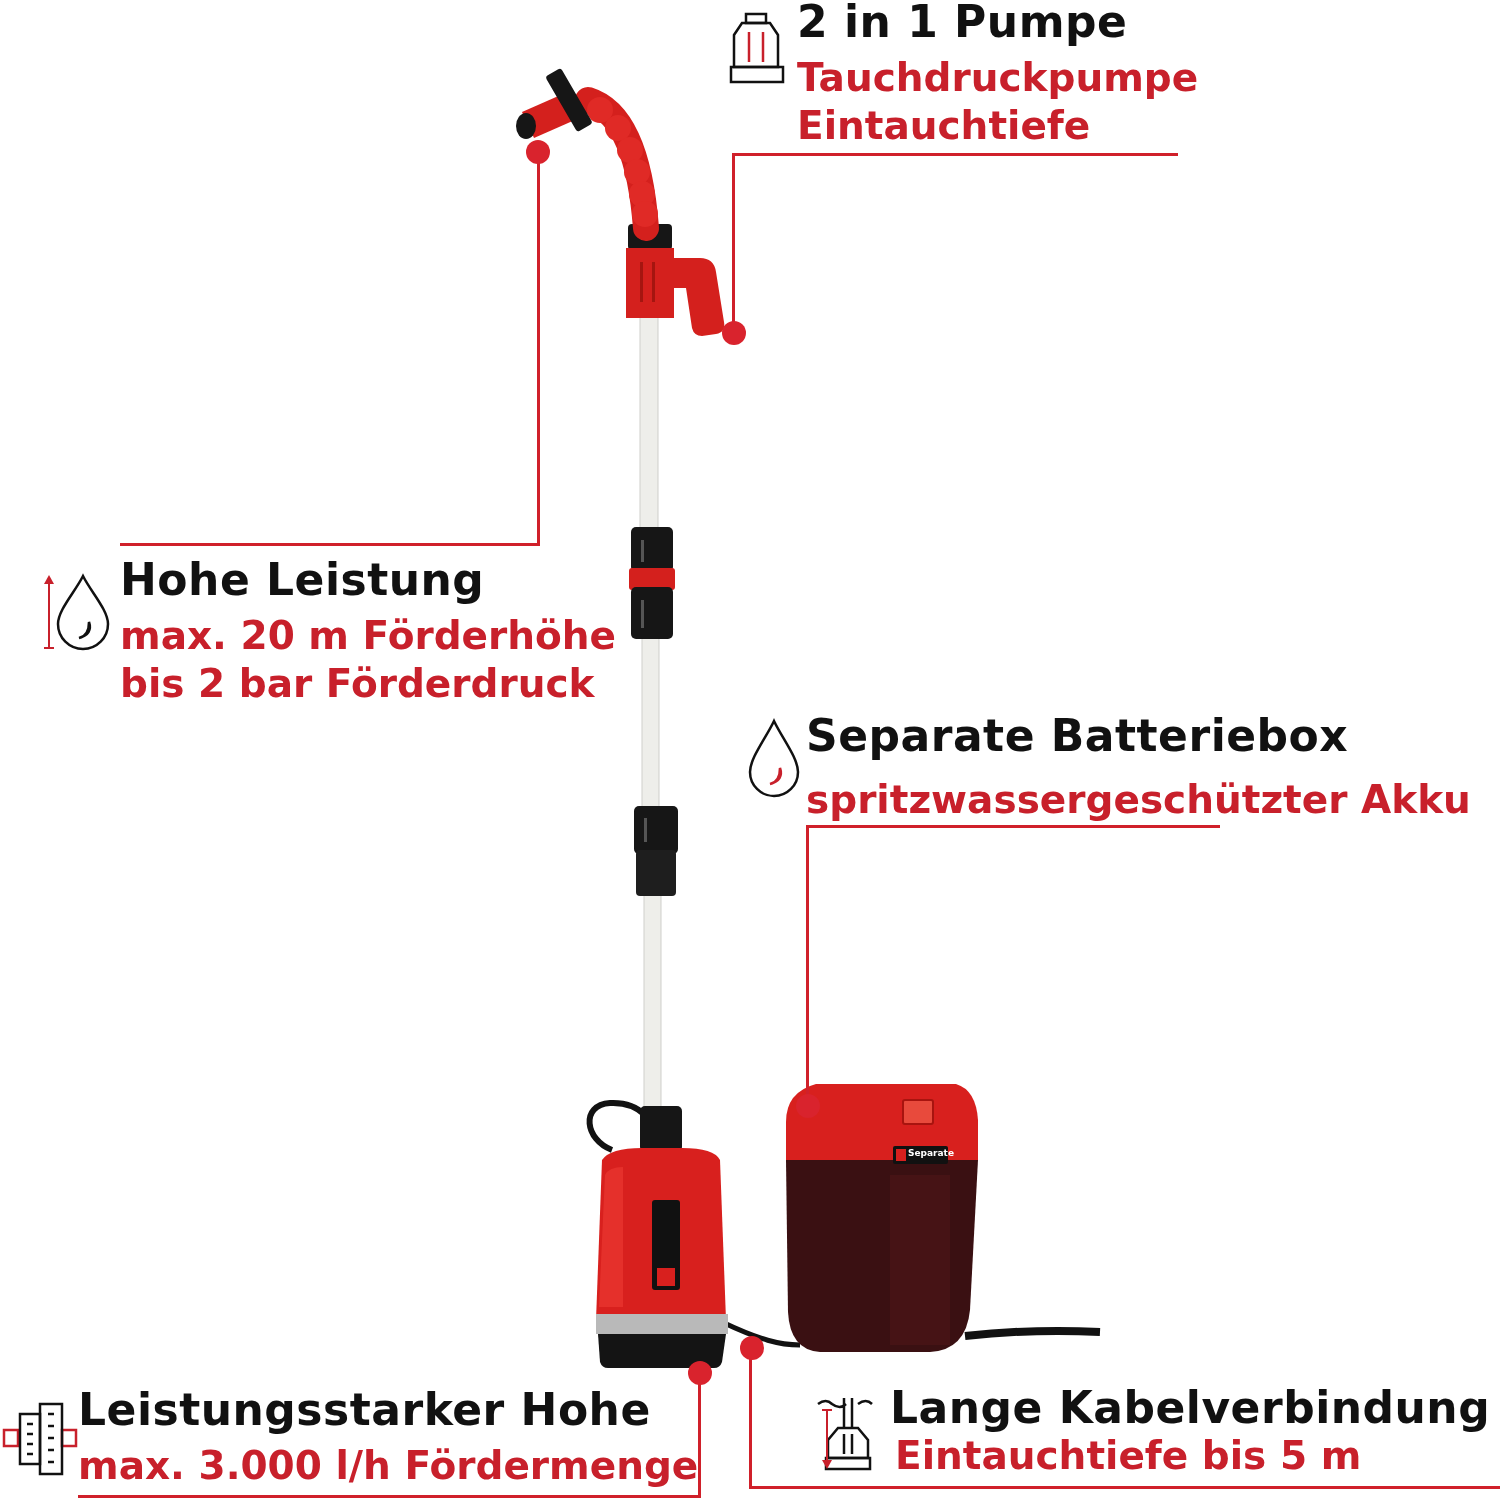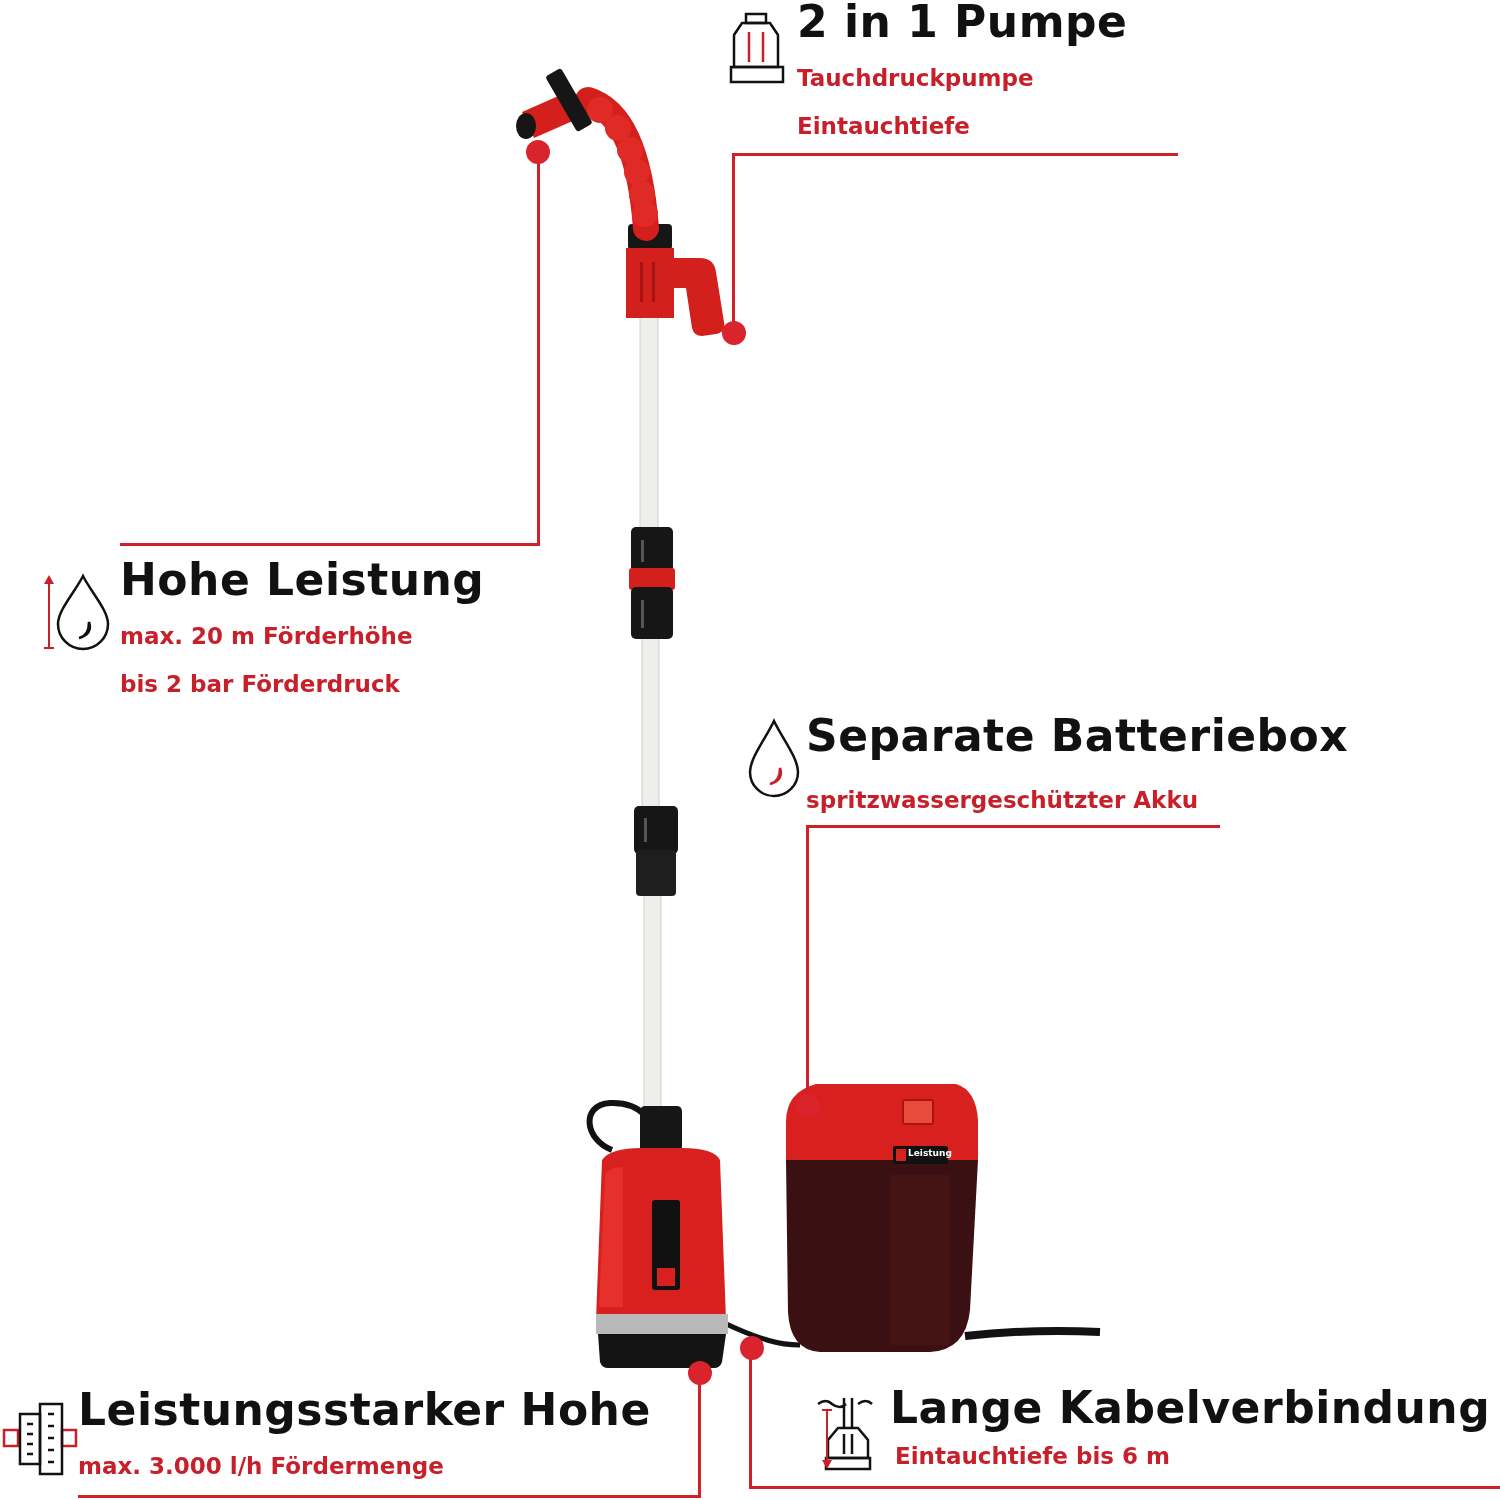--- a/index.html
+++ b/index.html
@@ -1,20 +1,20 @@
 <!DOCTYPE html>
 <html><head>
 <meta charset="utf-8">
 <style>
   html, body { margin:0; padding:0; background:#ffffff; }
   body { width:1500px; height:1500px; position:relative; overflow:hidden;
          font-family:"DejaVu Sans","Liberation Sans",sans-serif; }
   .abs { position:absolute; }
   .title { position:absolute; color:#111; font-weight:bold; font-size:44px; line-height:48px; letter-spacing:0.5px; white-space:nowrap; }
-  .sub { position:absolute; color:#c8202b; font-weight:bold; font-size:23px; line-height:48px; white-space:nowrap; }
+  .sub { position:absolute; color:#c8202b; font-weight:bold; font-size:39px; line-height:48px; white-space:nowrap; }
   .line { position:absolute; background:#d0202a; }
   .dot { position:absolute; width:24px; height:24px; border-radius:50%; background:#d9232d; }
   svg { position:absolute; overflow:visible; }
 </style>
 </head>
 <body>
 
 <svg width="1500" height="1500" style="left:0;top:0;">
 
   <g>
@@ -78,21 +78,21 @@
   <g>
     <path d="M786 1122 q0 -30 30 -38 h140 q20 6 22 36 v40 h-192 z" fill="#d8201e"></path>
     <path d="M786 1160 h192 l-8 150 q-4 40 -40 42 h-110 q-30 -2 -32 -40 z" fill="#3a1012"></path>
     <path d="M890 1175 h60 v170 h-60 z" fill="#4a1416" opacity="0.8"></path>
     <rect x="903" y="1100" width="30" height="24" rx="2" fill="#e84a3c" stroke="#a8140f" stroke-width="2"></rect>
     <rect x="893" y="1146" width="55" height="18" rx="2" fill="#111"></rect>
     <rect x="896" y="1149" width="10" height="12" fill="#d8201e"></rect>
   </g>
 </svg>
 
-<span class="abs" style="left:908px;top:1148px;font-size:9px;color:#fff;font-weight:bold;">Leistung</span>
+<span class="abs" style="left:908px;top:1148px;font-size:9px;color:#fff;font-weight:bold;">Separate</span>
 
 <div class="line" style="left:732px;top:155px;width:3px;height:178px;"></div>
 <div class="line" style="left:732px;top:153px;width:446px;height:3px;"></div>
 <div class="dot" style="left:722px;top:321px;"></div>
 
 <div class="line" style="left:537px;top:152px;width:3px;height:393px;"></div>
 <div class="line" style="left:120px;top:543px;width:420px;height:3px;"></div>
 <div class="dot" style="left:526px;top:140px;"></div>
 
 <div class="line" style="left:806px;top:825px;width:414px;height:3px;"></div>
@@ -171,14 +171,14 @@
     <line x1="36" y1="2" x2="36" y2="32" stroke="#111" stroke-width="2.5"></line>
     <path d="M22 32 h20 l10 12 v18 h-40 v-18 z" fill="none" stroke="#111" stroke-width="2.5"></path>
     <line x1="28" y1="38" x2="28" y2="58" stroke="#111" stroke-width="2.5"></line>
     <line x1="36" y1="38" x2="36" y2="58" stroke="#111" stroke-width="2.5"></line>
     <rect x="10" y="62" width="44" height="11" fill="none" stroke="#111" stroke-width="2.5"></rect>
     <line x1="11" y1="14" x2="11" y2="70" stroke="#c8202b" stroke-width="2"></line>
     <line x1="6" y1="14" x2="16" y2="14" stroke="#c8202b" stroke-width="2"></line>
     <path d="M6 64 L11 73 L16 64" fill="#c8202b"></path>
   </svg>
   <div class="title" style="left:890px;top:1384px;">Lange Kabelverbindung</div>
-  <div class="sub" style="left:895px;top:1432px;">Eintauchtiefe bis 6 m</div>
+  <div class="sub" style="left:895px;top:1432px;">Eintauchtiefe bis 5 m</div>
 </div>
 
 </body></html>

